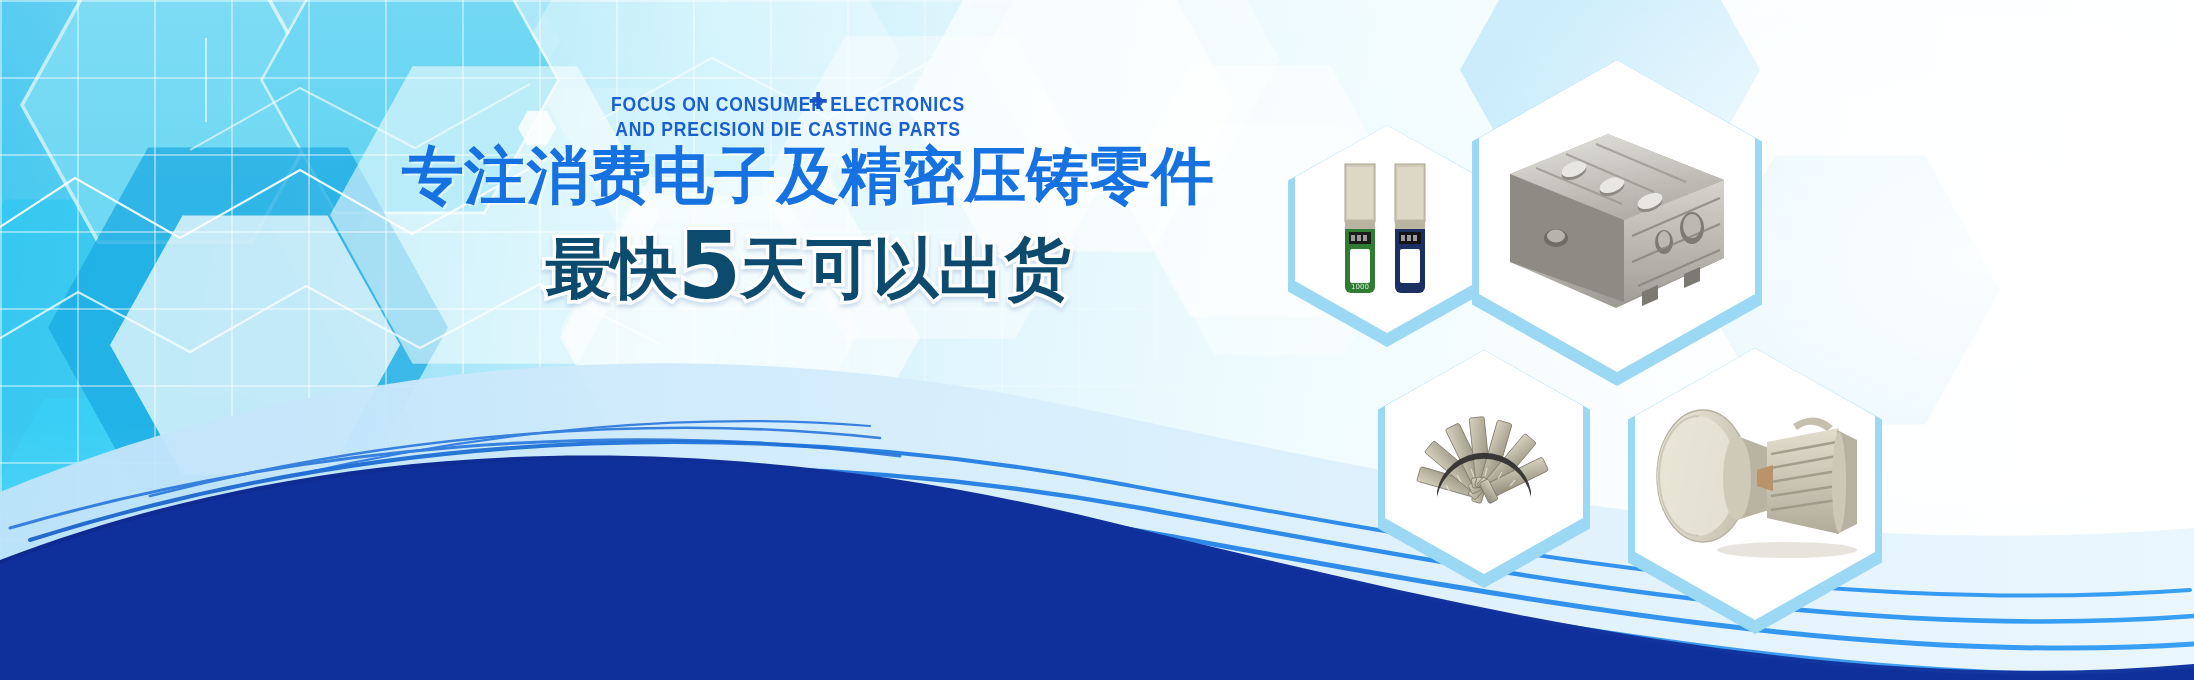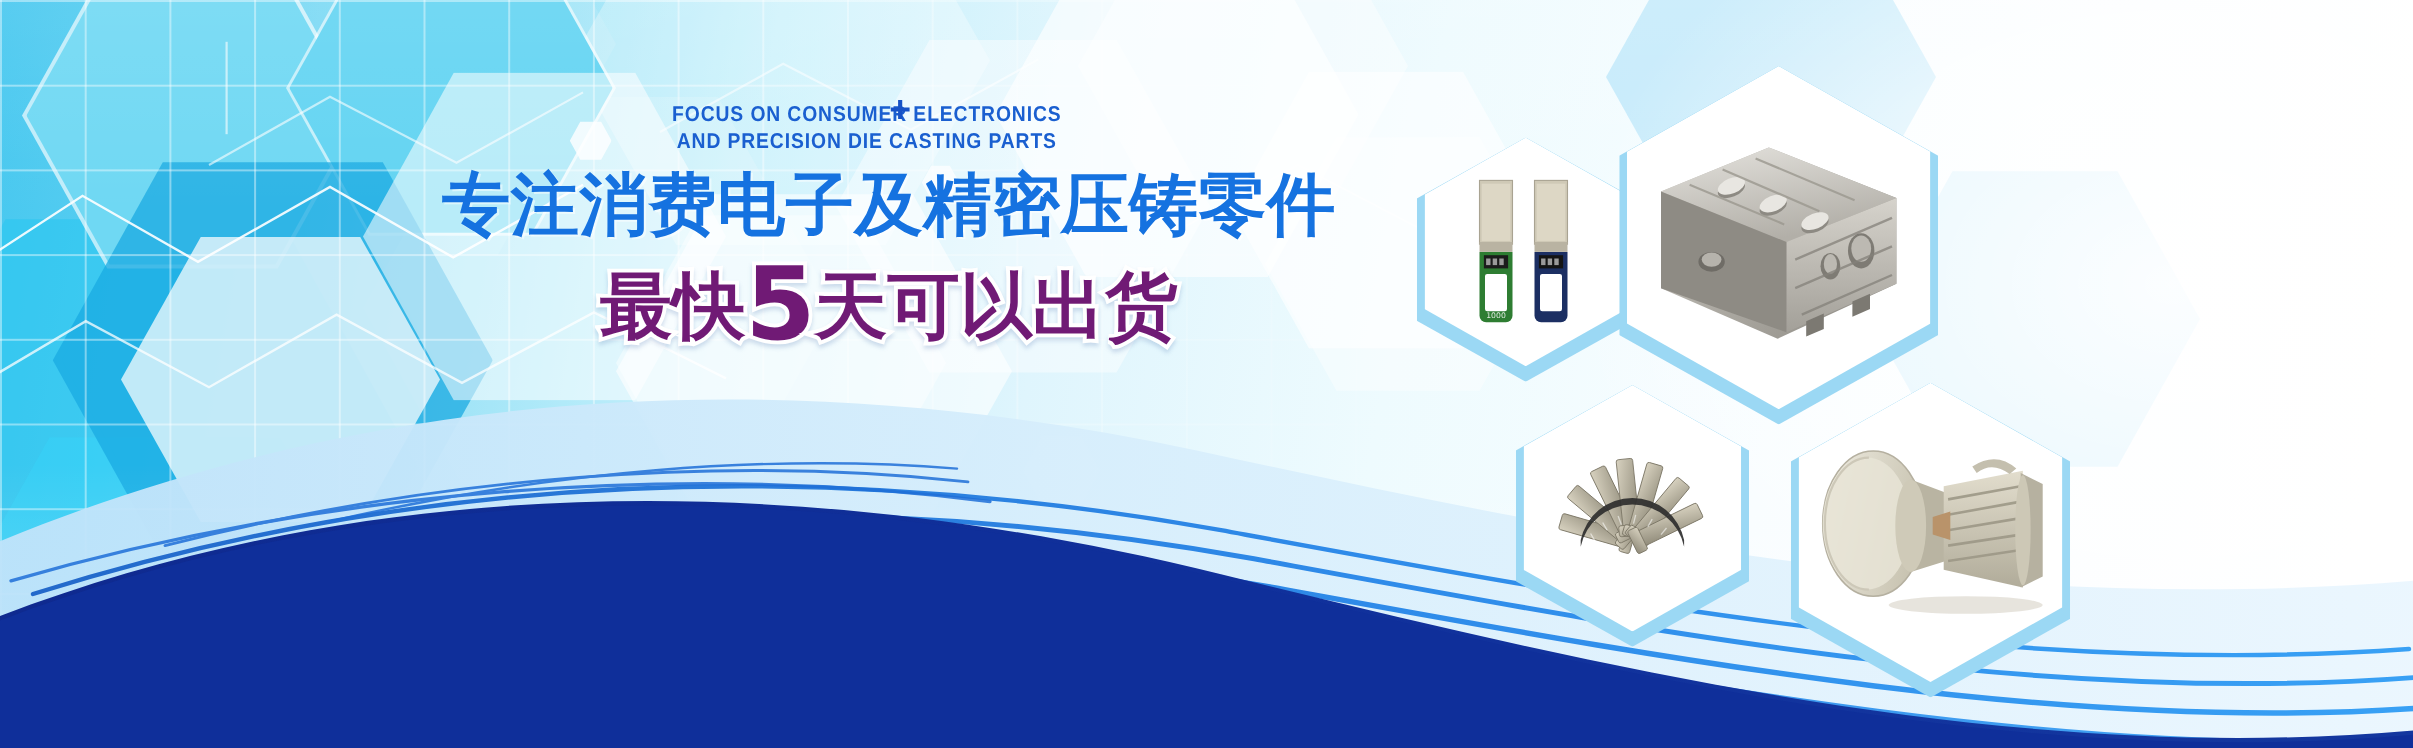--- a/index.html
+++ b/index.html
@@ -94,38 +94,38 @@
     background:linear-gradient(100deg,#10267e 0%,#152f96 22%,#1a5ec9 48%,#1f72de 68%,#1f6fd8 100%);
     -webkit-background-clip:text;
             background-clip:text;
     color:transparent;
     -webkit-text-fill-color:transparent;
     filter:drop-shadow(2px 3px 0 rgba(255,255,255,0.55));
     font-family:"DejaVu Sans","Liberation Sans",sans-serif;
   }
 
   .h2 {
-    margin-top:12px;
+    margin-top:2px;
     font-size:62px;
     font-weight:bold;
     line-height:1.02;
     letter-spacing:0.5px;
     white-space:nowrap;
     color:#1572e0;
     text-shadow:2px 2px 0 rgba(255,255,255,0.5);
     font-family:"DejaVu Sans","Liberation Sans",sans-serif;
   }
 
   .h3 {
     margin-top:14px;
     font-size:66px;
     font-weight:bold;
     line-height:1;
     white-space:nowrap;
-    color:#701a75;
+    color:#0c4a6e;
     font-family:"DejaVu Sans","Liberation Sans",sans-serif;
     -webkit-text-stroke:7px #ffffff;
     paint-order:stroke fill;
     filter:drop-shadow(0 3px 2px rgba(20,70,150,0.18));
     display:inline-block;
   }
   .h3 .big5 { font-size:92px; vertical-align:-7px; letter-spacing:-1px; }
 
   
   .prod {

